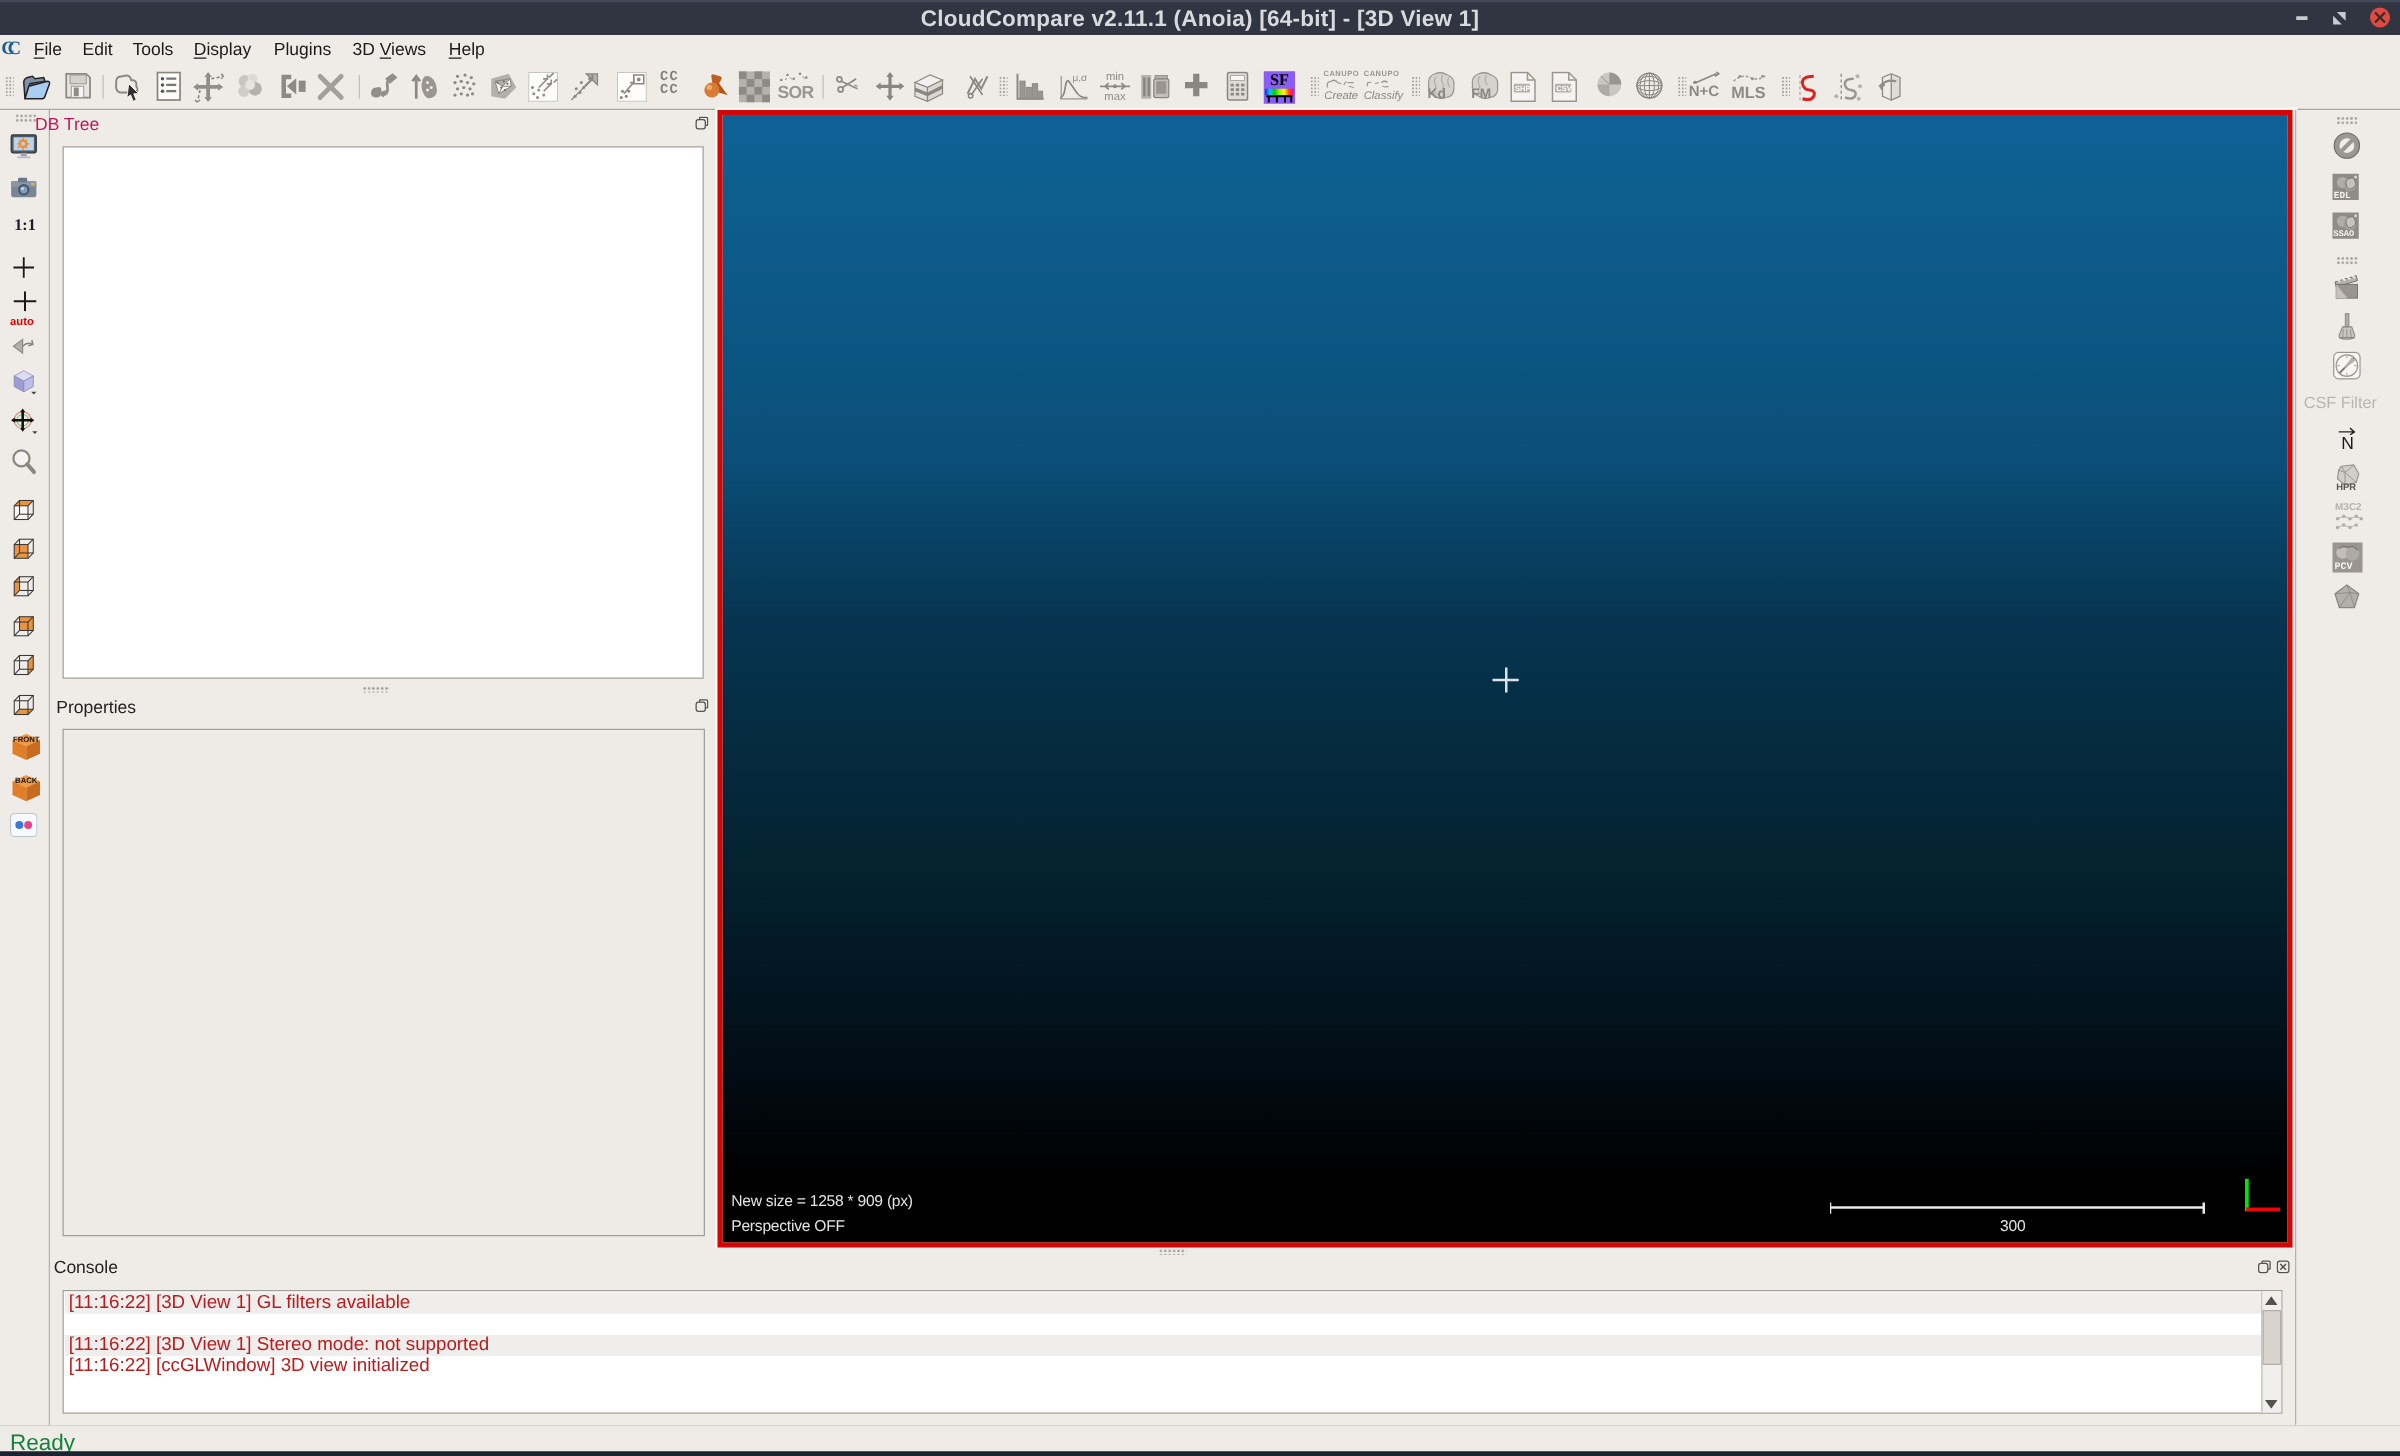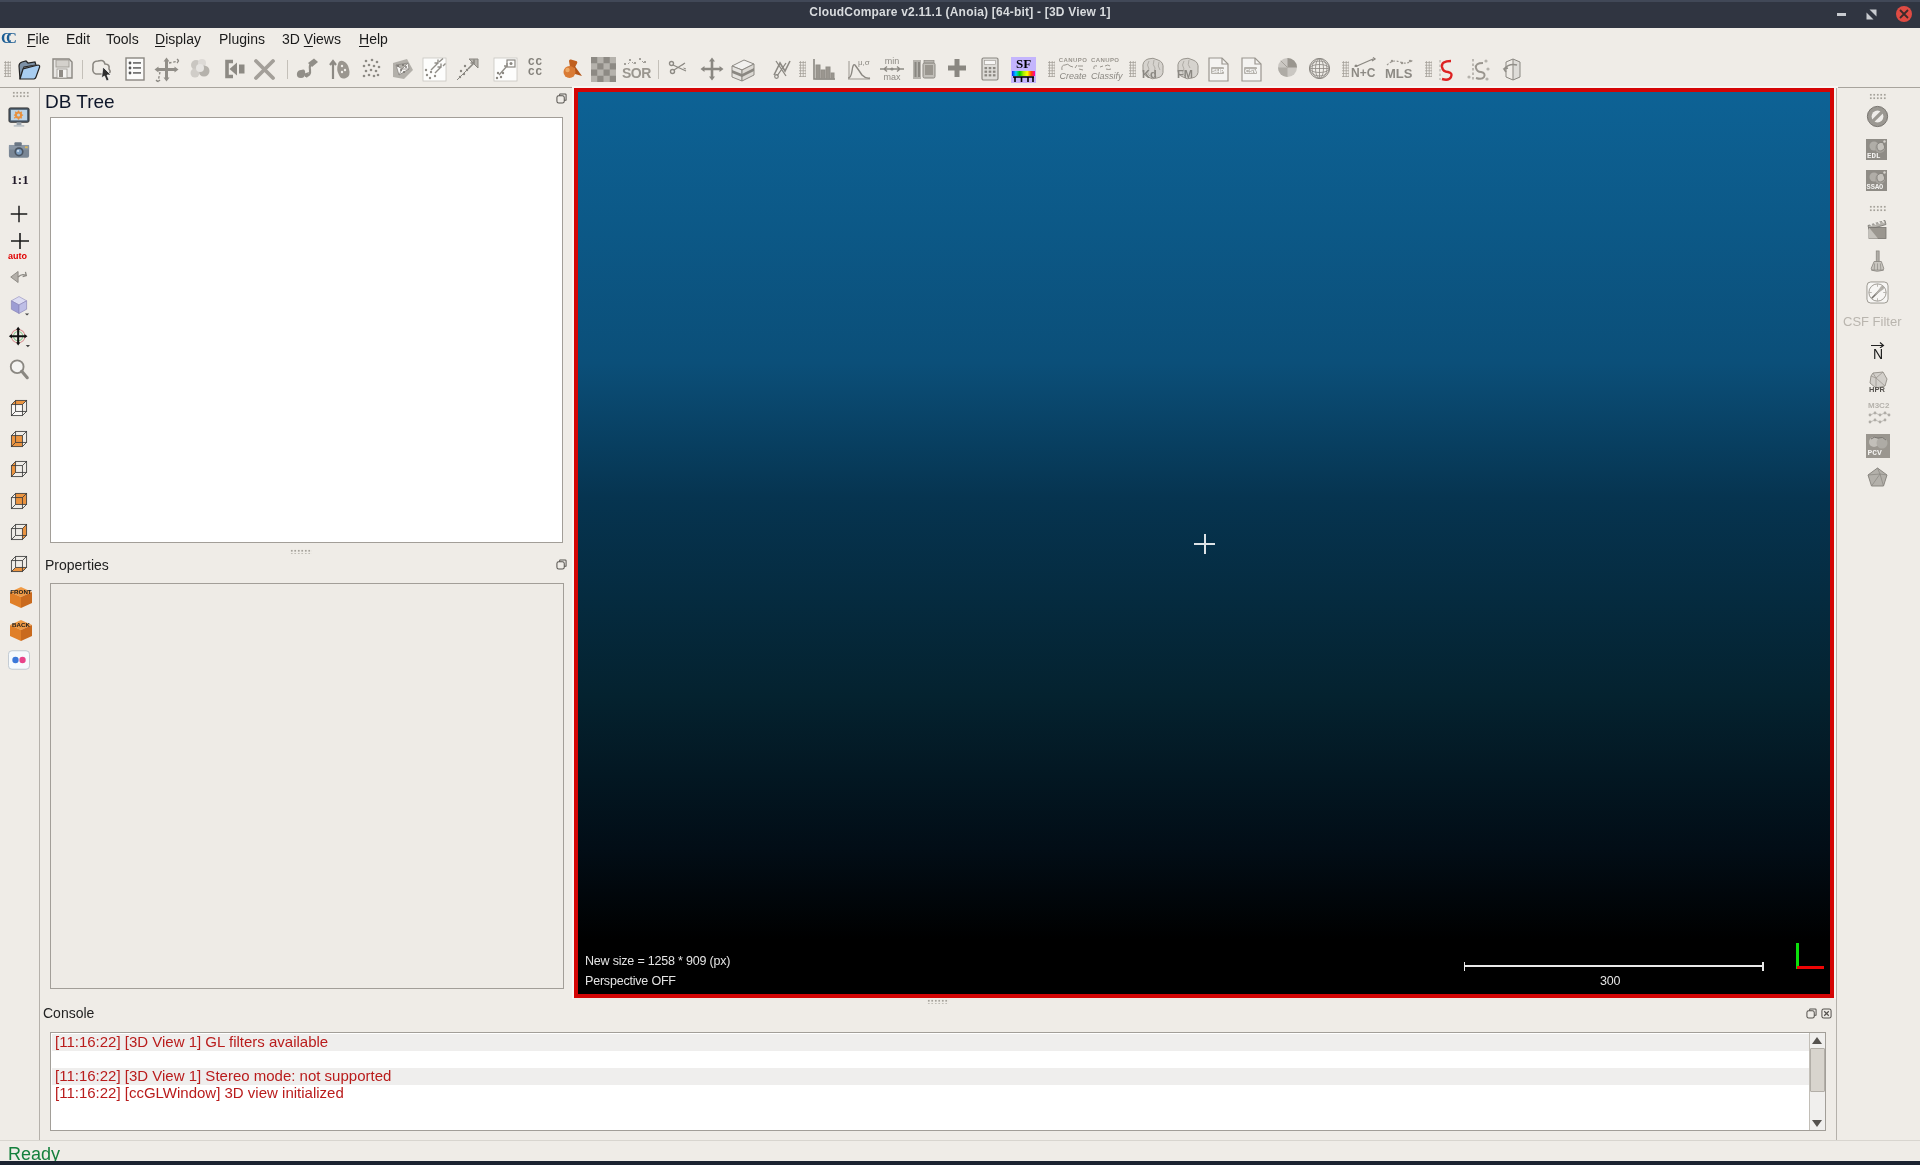--- a/index.html
+++ b/index.html
@@ -1,36 +1,36 @@
 <!DOCTYPE html>
 <html><head>
 <meta charset="utf-8">
 <style>
   html,body{margin:0;padding:0}
   body{width:1920px;height:1165px;position:relative;overflow:hidden;
        font-family:"Liberation Sans",sans-serif;background:#efece7}
   .abs{position:absolute}
   
   #titlebar{left:0;top:0;width:1920px;height:28px;background:#303541;border-bottom:1px solid #1d222c}
-  #title{width:100%;top:5px;text-align:center;color:#d8dbde;font-size:12px;font-weight:bold;letter-spacing:0.2px}
+  #title{width:100%;top:5px;text-align:center;color:#d8dbde;font-size:18px;font-weight:bold;letter-spacing:0.2px}
   
   #menubar{left:0;top:28px;width:1920px;height:22px;background:#efece7;color:#1a1a1a;font-size:14px}
   #menubar span{position:absolute;top:3px}
   #menubar u{text-decoration:underline;text-underline-offset:2px}
   
   #toolbar{left:0;top:50px;width:1920px;height:37px;background:#efece7;border-bottom:1px solid #a8a49d}
   .ti{position:absolute;top:57px}
   .sep{position:absolute;top:60px;width:1px;height:19px;background:#c4c0b9}
   .grip{position:absolute;top:61px;width:7px;height:16px;
         background-image:radial-gradient(circle,#a5a19a 0.9px,transparent 1.1px);
         background-size:2.8px 2.8px}
   
   #leftdock{left:0;top:88px;width:39px;height:1052px;background:#efece7;border-right:1px solid #b5b1ab}
   .li{position:absolute;left:8px;width:22px;height:22px}
-  #dbpanel-label{left:45px;top:91px;font-size:19px;color:#0f172a}
+  #dbpanel-label{left:28px;top:91px;font-size:14px;color:#be185d}
   #prop-label{left:45px;top:557px;font-size:14px;color:#222}
   #console-label{left:43px;top:1005px;font-size:14px;color:#222}
   .floatbtn{position:absolute;width:11px;height:11px}
   #dbbox{left:50px;top:117px;width:511px;height:424px;background:#ffffff;border:1px solid #a29e98}
   #propbox{left:50px;top:583px;width:512px;height:404px;background:#eeebe6;border:1px solid #a29e98}
   
   #view3d{left:574px;top:88px;width:1252px;height:902px;border:4px solid #d40505;
      background:linear-gradient(180deg,#0d6295 0%,#0b4f79 30%,#063450 45%,#04222f 67%,#020d16 84%,#000 94%,#000 100%)}
   #rightdock{left:1836px;top:88px;width:84px;height:1052px;background:#efece7;border-left:1px solid #b5b1ab}
   .ri{position:absolute;left:1866px;width:23px;height:23px}
@@ -328,21 +328,21 @@
       <rect x="12.9" y="10" width="2.6" height="2.2"></rect>
       <rect x="4.5" y="13.6" width="2.6" height="2.2"></rect>
       <rect x="8.7" y="13.6" width="2.6" height="2.2"></rect>
       <rect x="12.9" y="13.6" width="2.6" height="2.2"></rect>
       <rect x="4.5" y="17.2" width="2.6" height="2.2"></rect>
       <rect x="8.7" y="17.2" width="2.6" height="2.2"></rect>
       <rect x="12.9" y="17.2" width="2.6" height="2.2"></rect>
     </g>
 </svg>
 
-<div class="ti" style="left:1011px;width:25px;height:26px;background:#c4b5fd;line-height:0">
+<div class="ti" style="left:1011px;width:25px;height:26px;background:#8b5cf6;line-height:0">
  <div style="font:bold 13px/13px 'Liberation Serif',serif;color:#000;text-align:center">SF</div>
  <div style="height:5px;margin:1px 1px 0;background:linear-gradient(90deg,#12e,#0cf,#0c0,#ae0,#ff0,#f40,#f0a)"></div>
  <svg width="25" height="7" viewBox="0 0 25 7">
       <path d="M2 1 H23 M4 1 V6 M10.5 1 V6 M17 1 V6 M22 1 V6" stroke="#000" stroke-width="1.6" fill="none"></path>
     </svg>
 </div>
 <div class="grip" style="left:1048px"></div>
 
 <div class="ti" style="left:1057px;width:32px;text-align:center;color:#9a968f;line-height:0">
  <div style="font:bold 6px/6px 'Liberation Sans';letter-spacing:0.4px">CANUPO</div>

